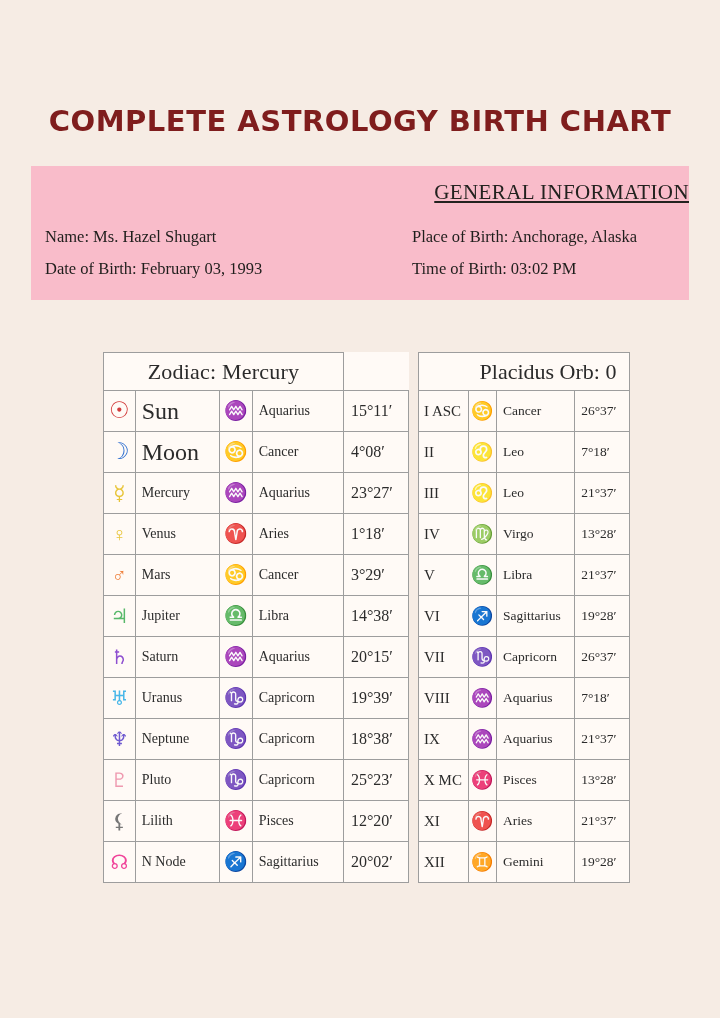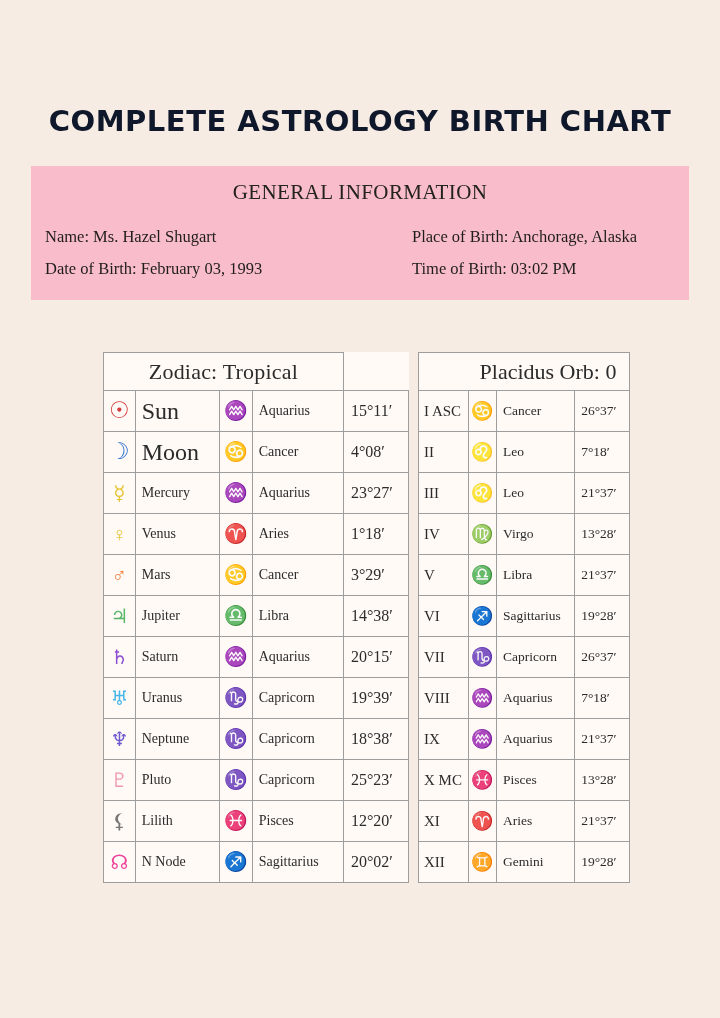--- a/index.html
+++ b/index.html
@@ -15,39 +15,40 @@
     overflow: hidden;
     position: relative;
   }
 
   .page-title {
     text-align: center;
     font-family: "DejaVu Sans", sans-serif;
     font-weight: bold;
     font-size: 29px;
     letter-spacing: 0.5px;
-    color: #0f172a;
+    color: #7f1d1d;
     margin-top: 104px;
     text-transform: uppercase;
   }
 
   .general-band {
     position: absolute;
     left: 31px;
     top: 166px;
     width: 658px;
     height: 134px;
     background: #f9bcca;
   }
   .general-title {
-    text-align: center;
+    text-align: right;
     font-size: 21px;
     letter-spacing: 0.4px;
     padding-top: 14px;
     color: #23221f;
+    text-decoration: underline;
   }
   .general-grid {
     display: flex;
     flex-wrap: wrap;
     padding: 16px 14px 0 14px;
     box-sizing: border-box;
   }
   .gen-cell {
     width: 50%;
     box-sizing: border-box;
@@ -169,21 +170,21 @@
     <div class="gen-cell">Date of Birth: February 03, 1993</div>
     <div class="gen-cell right">Time of Birth: 03:02 PM</div>
   </div>
 </div>
 
 <div class="tables-wrap">
 
   <table class="planets">
     <thead>
       <tr>
-        <th class="hdr" colspan="4">Zodiac: Tropical</th>
+        <th class="hdr" colspan="4">Zodiac: Mercury</th>
       </tr>
     </thead>
     <tbody id="planets-body">
         <tr class="big">
           <td class="glyph"><span class="sym" style="color:#d23c3c">☉</span></td>
           <td class="pname">Sun</td>
           <td class="sglyph"><span class="sym" style="color:#49b7e8">♒</span></td>
           <td class="sign">Aquarius</td>
           <td class="deg">15°11′</td>
         </tr>

